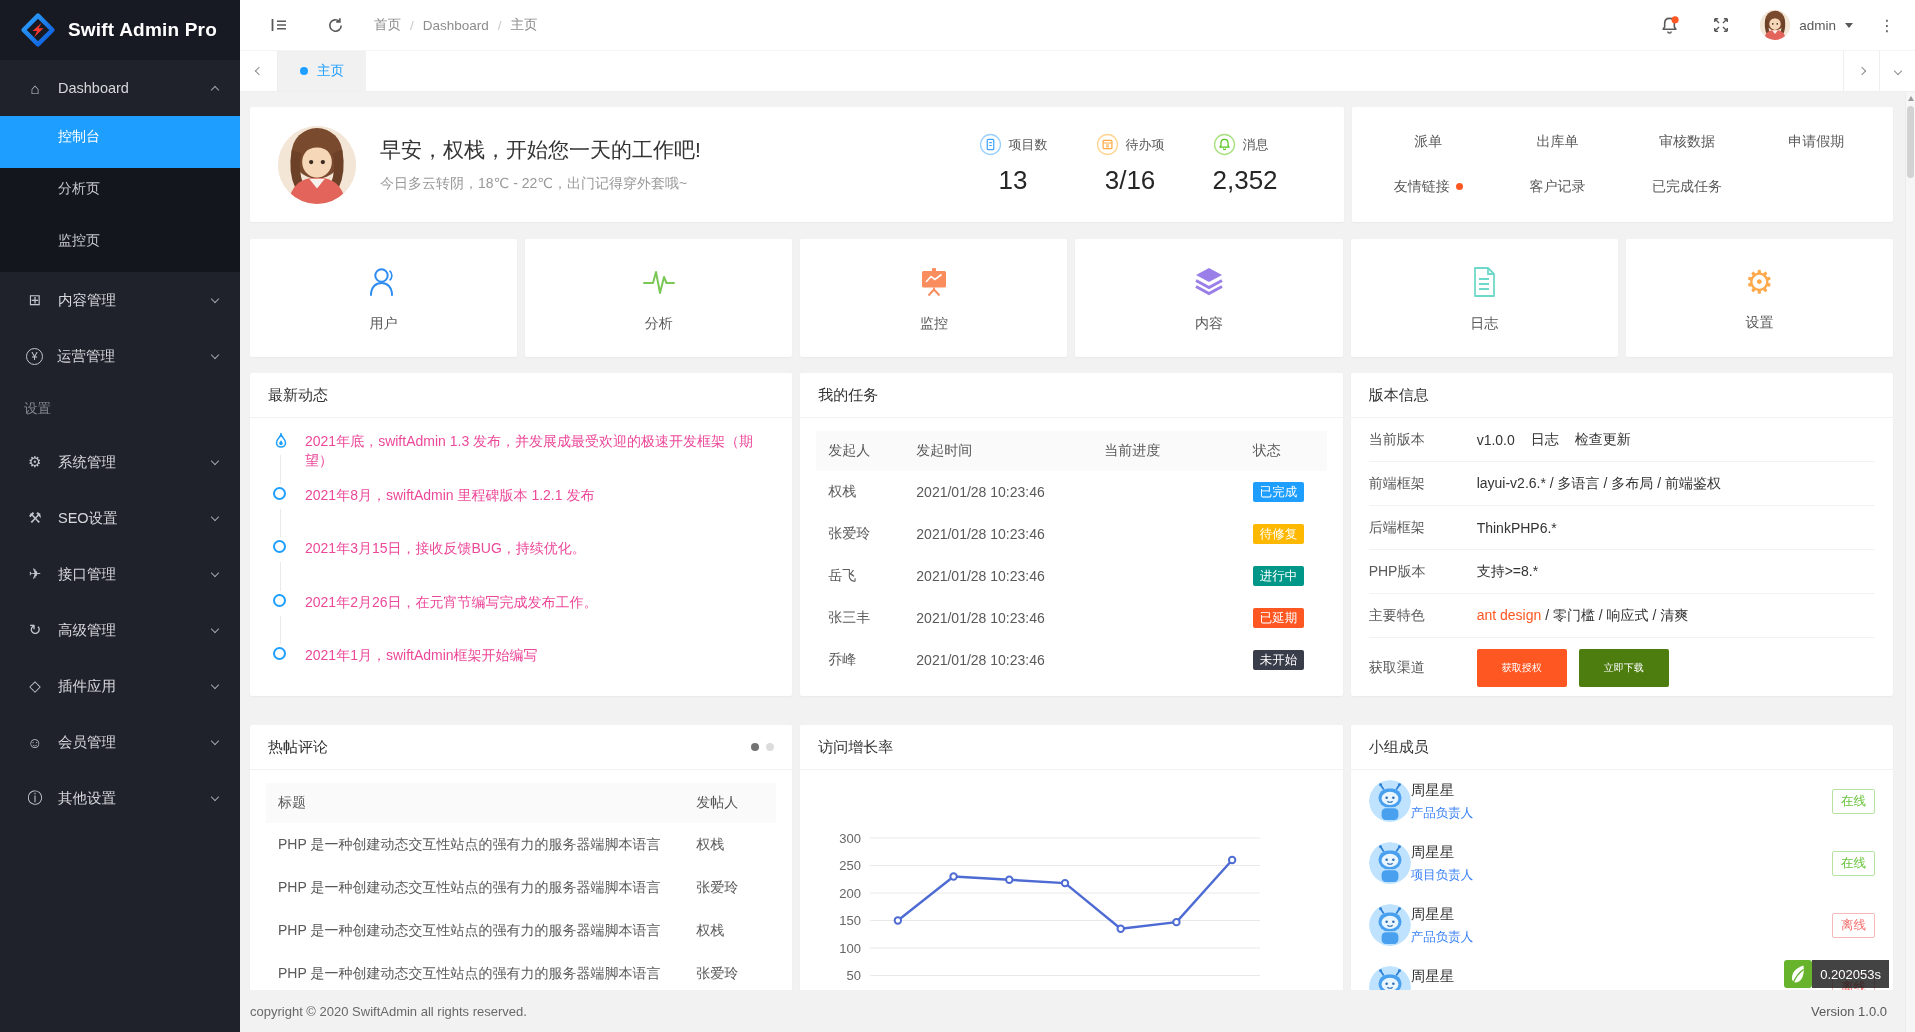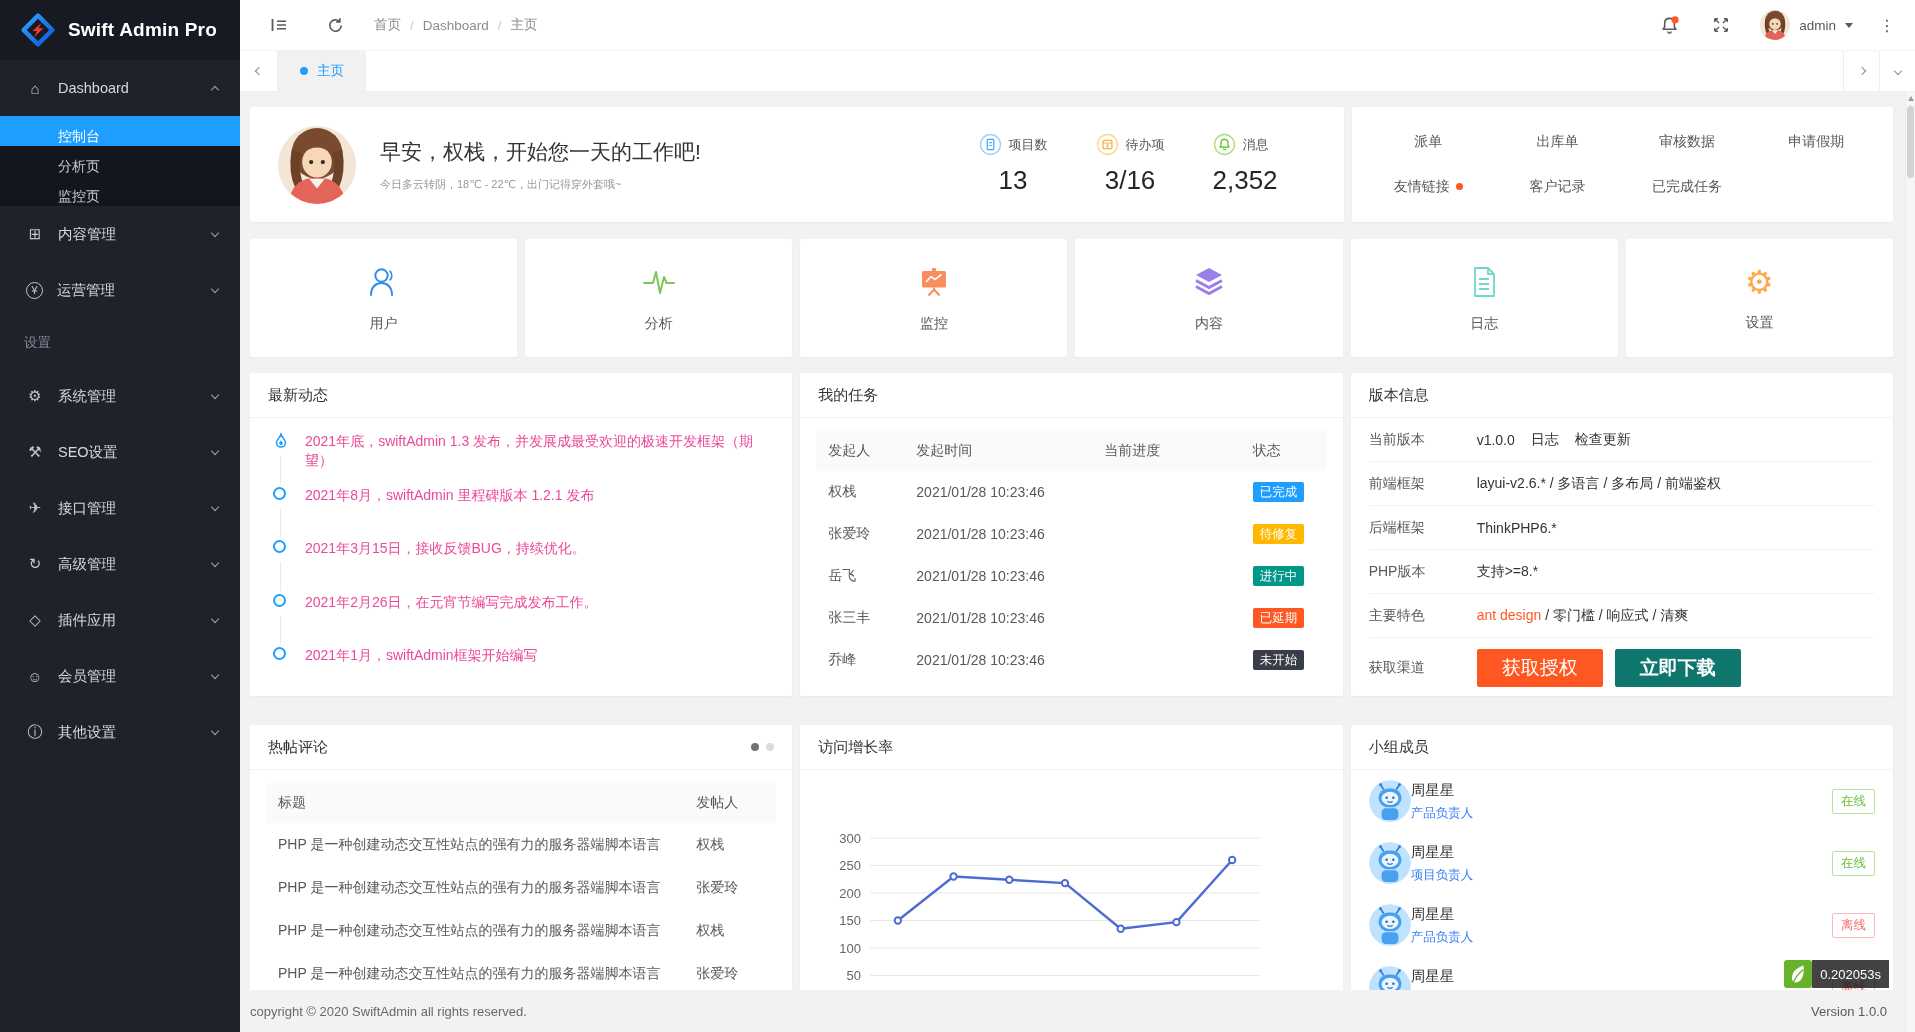--- a/index.html
+++ b/index.html
@@ -8,21 +8,21 @@
   svg{display:block}
   
   .sidebar{position:absolute;left:0;top:0;bottom:0;width:240px;background:#1f222b;z-index:5}
   .logo{height:60px;display:flex;align-items:center;gap:12px;padding-left:20px;background:#171a23}
   .logo-name{color:#fff;font-size:19px;font-weight:bold;letter-spacing:.2px}
   .side-item{height:56px;display:flex;align-items:center;padding:0 22px 0 26px;font-size:14.5px;color:#d6d8dc;cursor:pointer}
   .side-item .icon{width:18px;margin-right:14px;font-size:15px;color:#c3c6cc;text-align:center;flex:none}
   .side-item .icon.circled{width:17px;height:17px;line-height:15px;font-size:11px;border:1px solid #c3c6cc;border-radius:50%}
   .side-section{height:50px;display:flex;align-items:center;padding-left:24px;color:#858993;font-size:13.5px}
   .side-sub{background:#14161d}
-  .side-sub-item{height:30px;line-height:40px;padding-left:58px;font-size:14px;color:#c7cad0;cursor:pointer}
+  .side-sub-item{height:52px;line-height:40px;padding-left:58px;font-size:14px;color:#c7cad0;cursor:pointer}
   .side-sub-item.active{background:#1E9FFF;color:#fff}
   .cv{display:inline-block;width:6px;height:6px;border:solid currentColor;border-width:0 1.5px 1.5px 0}
   .cv.down{transform:rotate(45deg)}
   .cv.up{transform:rotate(-135deg)}
   .cv.left{transform:rotate(135deg)}
   .cv.right{transform:rotate(-45deg)}
   .side-item .cv{margin-left:auto;color:#9ea3ab;margin-top:-3px}
   .side-item .cv.up{margin-top:3px}
   
   .topbar{position:absolute;left:240px;top:0;right:0;height:51px;background:#fff;display:flex;align-items:center;border-bottom:1px solid #f4f4f4;z-index:4}
@@ -49,21 +49,21 @@
   .card-h{height:45px;display:flex;align-items:center;padding:0 18px;font-size:15px;color:#333;border-bottom:1px solid #f2f2f2}
   .row-top{display:grid;grid-template-columns:2.02fr 1fr;gap:8px;height:115px;margin-bottom:17px}
   .row-short{display:grid;grid-template-columns:repeat(6,1fr);gap:8px;height:118px;margin-bottom:16px}
   .row-mid{display:grid;grid-template-columns:1fr 1fr 1fr;gap:8px;height:323px;margin-bottom:29px}
   .row-bottom{display:grid;grid-template-columns:1fr 1fr 1fr;gap:8px;height:320px}
   
   .welcome{display:flex;align-items:center;padding:0 0 0 28px}
   .w-avatar{width:78px;height:78px;border-radius:50%;overflow:hidden;flex:none;background:#f2e4d5}
   .w-text{margin-left:24px}
   .w-title{font-size:21px;color:#333}
-  .w-sub{font-size:11px;color:#999;margin-top:11px}
+  .w-sub{font-size:14px;color:#999;margin-top:11px}
   .w-stats{margin-left:auto;display:flex;gap:48px;padding-right:66px}
   .stat{text-align:center}
   .s-top{display:flex;align-items:center;gap:7px;font-size:13px;color:#595959}
   .s-val{font-size:26px;color:#262626;margin-top:9px}
   
   .quick{display:grid;grid-template-columns:repeat(4,1fr);align-content:space-evenly;height:100%;padding:6px 12px}
   .q-item{display:flex;align-items:center;justify-content:center;font-size:14px;color:#595959;cursor:pointer;height:30px}
   .q-dot{width:7px;height:7px;border-radius:50%;background:#FF5722;margin-left:6px}
   
   .short{display:flex;flex-direction:column;align-items:center;justify-content:center;gap:15px;cursor:pointer}
@@ -85,21 +85,21 @@
   .bar{width:150px;height:7px;border-radius:4px;background:#eee;overflow:hidden}
   .bar > i{display:block;height:100%;border-radius:4px}
   .badge{display:inline-block;padding:4px 7px;border-radius:2px;color:#fff;font-size:12.5px;line-height:1}
   
   .v-row{display:flex;align-items:center;height:44px;margin:0 18px;border-bottom:1px solid #f2f2f2;font-size:14px}
   .v-row:last-child{height:60px}
   .v-label{width:108px;color:#595959}
   .v-val{color:#333}
   .v-link{color:#333;margin-left:16px;cursor:pointer}
   .v-red{color:#FF5722}
-  .btn{height:38px;padding:0 25px;border:none;border-radius:2px;color:#fff;font-size:19px;cursor:pointer;margin-right:12px}
+  .btn{height:38px;padding:0 25px;border:none;border-radius:2px;color:#fff;font-size:10px;cursor:pointer;margin-right:12px}
   
   .dots{margin-left:auto;display:flex;gap:7px}
   .dot{width:8px;height:8px;border-radius:50%;cursor:pointer}
   .dot.on{background:#737373}
   .dot.off{background:#dcdcdc}
   .hp{margin:13px 16px 0}
   .hp-head,.hp-row{display:grid;grid-template-columns:1fr 92px;align-items:center}
   .hp-head{background:#fafafa;height:40px;font-size:14px;color:#595959}
   .hp-head > div,.hp-row > div{padding-left:12px}
   .hp-row{height:43px;font-size:14px;color:#595959;white-space:nowrap}
@@ -522,21 +522,21 @@
         <span class="v-label">PHP版本</span>
         <span class="v-val">支持&gt;=8.*</span>
       </div>
       <div class="v-row">
         <span class="v-label">主要特色</span>
         <span class="v-val"><span class="v-red">ant design</span><span> / 零门槛 / 响应式 / 清爽</span></span>
       </div>
       <div class="v-row">
         <span class="v-label">获取渠道</span>
         <button class="btn" style="background: rgb(255, 87, 34);">获取授权</button>
-        <button class="btn" style="background: #0f766e; font-weight: bold;">立即下载</button>
+        <button class="btn" style="background: #4d7c0f;">立即下载</button>
       </div>
     </div>
   </div>
 
   <div class="row-bottom">
     <div class="card">
       <div class="card-h">
         <span>热帖评论</span>
         <span class="dots">
           <i class="dot on"></i>

